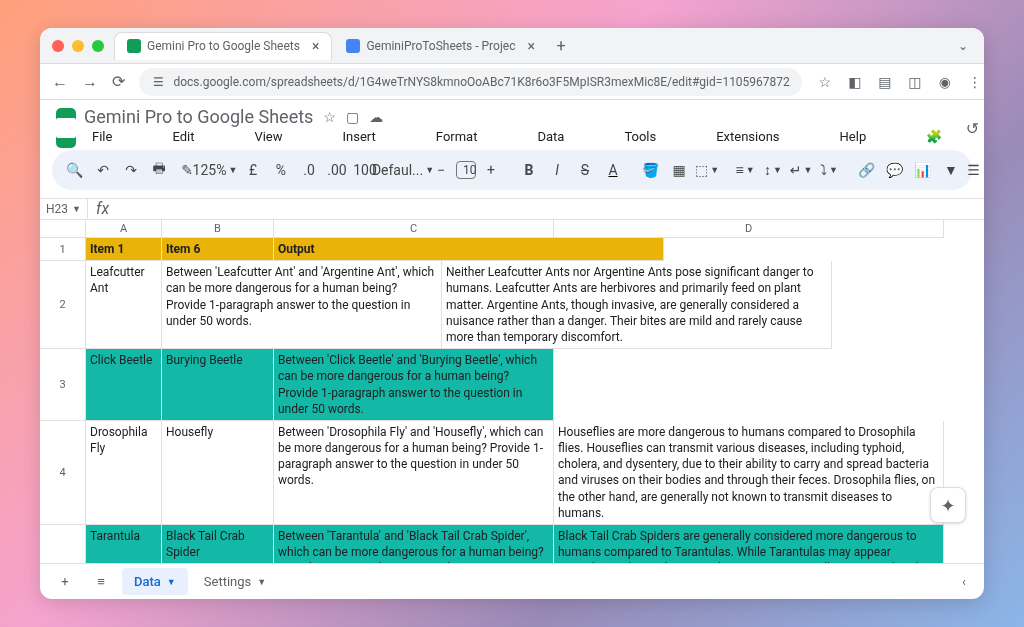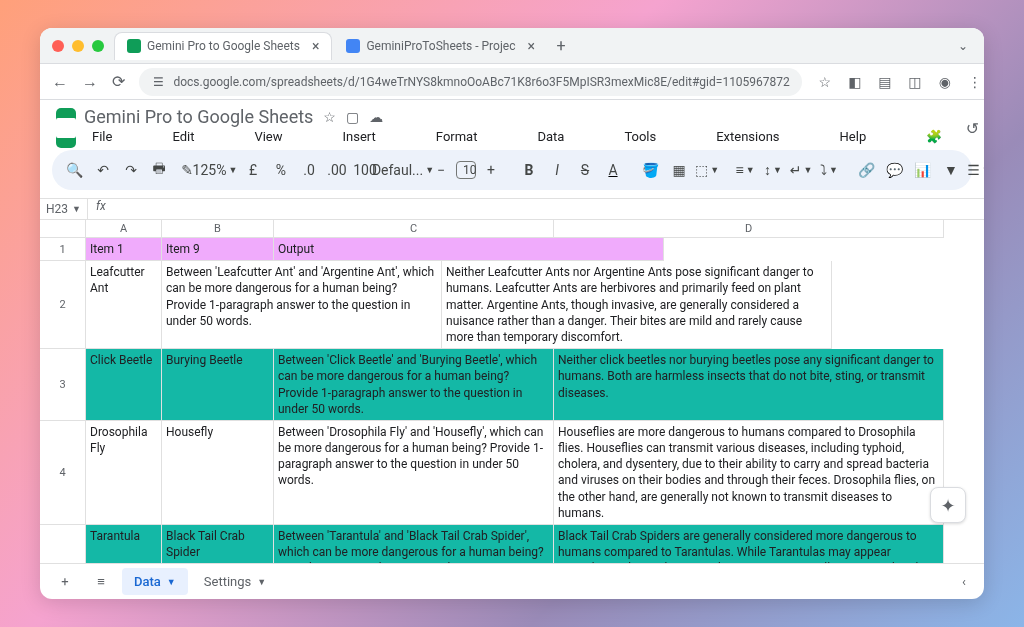--- a/index.html
+++ b/index.html
@@ -39,29 +39,29 @@
 .menu-item { padding:2px 8px; border-radius:4px; }
 .puzzle-ico { color:#f4b400; }
 .toolbar { height:40px; margin:0 12px 8px; background:#edf2fa; border-radius:20px; display:flex; align-items:center; padding:0 10px; gap:2px; font-size:13px; color:#444746; }
 .tb-btn { min-width:26px; height:26px; display:flex; align-items:center; justify-content:center; border-radius:4px; font-size:14px; padding:0 3px; }
 .tb-sep { width:1px; height:20px; background:#c7c7c7; margin:0 4px; }
 .tb-field { border:1px solid #747775; border-radius:4px; padding:1px 6px; font-size:12px; min-width:20px; text-align:center; }
 .tb-down { font-size:9px; margin-left:2px; }
 .fx-row { height:22px; display:flex; border-top:1px solid #e0e0e0; border-bottom:1px solid #e0e0e0; }
 .fx-cell { width:48px; border-right:1px solid #e0e0e0; display:flex; align-items:center; padding:0 6px; font-size:12px; color:#5f6368; }
 .fx-cell .tb-down { margin-left:auto; }
-.fx-input { flex:1; padding:0 8px; font-size:12px; color:#5f6368; font-style:italic; }
+.fx-input { flex:1; padding:0 8px; font-size:16px; color:#5f6368; font-style:italic; }
 .grid-wrap { flex:1; display:flex; overflow:hidden; position:relative; }
 .grid { flex:1; overflow:auto; }
 .row { display:flex; }
 .rh { width:46px; min-width:46px; background:#fff; border-right:1px solid #e0e0e0; border-bottom:1px solid #e0e0e0; display:flex; align-items:center; justify-content:center; font-size:11px; color:#5f6368; }
 .ch { background:#fff; border-right:1px solid #e0e0e0; border-bottom:1px solid #e0e0e0; text-align:center; font-size:11px; color:#5f6368; padding:2px 0; }
 .cell { border-right:1px solid #e0e0e0; border-bottom:1px solid #e0e0e0; padding:3px 4px; font-size:12px; color:#202124; line-height:1.35; vertical-align:top; }
 .colA{width:76px;min-width:76px;} .colB{width:112px;min-width:112px;} .colC{width:280px;min-width:280px;} .colD{width:390px;min-width:390px;}
-.hdr-cell { background:#f0abfc; font-weight:400; }
+.hdr-cell { background:#eab308; font-weight:700; }
 .stripe { background:#14b8a6; }
 .row-colhdr .rh{height:18px;}
 .explore-btn { position:absolute; bottom:40px; right:18px; width:36px; height:36px; background:#fff; border:1px solid #dadce0; border-radius:8px; box-shadow:0 1px 3px rgba(0,0,0,0.15); display:flex; align-items:center; justify-content:center; font-size:18px; color:#5f6368; }
 .footer { height:36px; border-top:1px solid #e0e0e0; display:flex; align-items:center; padding:0 10px; gap:6px; font-size:13px; color:#5f6368; }
 .ft-btn { width:30px; height:30px; display:flex; align-items:center; justify-content:center; border-radius:4px; }
 .sheet-tab { padding:6px 12px; border-radius:4px; display:flex; align-items:center; gap:4px; }
 .sheet-tab.active { background:#e8f0fe; color:#1967d2; font-weight:500; }
 .scroll-left { margin-left:auto; width:20px; text-align:center; }
 </style>
 </head>
@@ -213,36 +213,35 @@
       <div class="row row-colhdr">
         <div class="rh"></div>
         <div class="ch colA">A</div>
         <div class="ch colB">B</div>
         <div class="ch colC">C</div>
         <div class="ch colD">D</div>
       </div>
       <div class="row">
         <div class="rh">1</div>
         <div class="cell hdr-cell colA">Item 1</div>
-        <div class="cell hdr-cell colB">Item 9</div>
+        <div class="cell hdr-cell colB">Item 6</div>
         <div class="cell hdr-cell colD">Output</div>
       </div>
       <div id="data-rows">
           <div class="row">
             <div class="rh">2</div>
             <div class="cell colA">Leafcutter Ant</div>
             <div class="cell colC">Between 'Leafcutter Ant' and 'Argentine Ant', which can be more dangerous for a human being? Provide 1-paragraph answer to the question in under 50 words.</div>
             <div class="cell colD">Neither Leafcutter Ants nor Argentine Ants pose significant danger to humans. Leafcutter Ants are herbivores and primarily feed on plant matter. Argentine Ants, though invasive, are generally considered a nuisance rather than a danger. Their bites are mild and rarely cause more than temporary discomfort.</div>
           </div>
           <div class="row">
             <div class="rh">3</div>
             <div class="cell colA stripe">Click Beetle</div>
             <div class="cell colB stripe">Burying Beetle</div>
             <div class="cell colC stripe">Between 'Click Beetle' and 'Burying Beetle', which can be more dangerous for a human being? Provide 1-paragraph answer to the question in under 50 words.</div>
-            <div class="cell colD stripe">Neither click beetles nor burying beetles pose any significant danger to humans. Both are harmless insects that do not bite, sting, or transmit diseases.</div>
           </div>
           <div class="row">
             <div class="rh">4</div>
             <div class="cell colA">Drosophila Fly</div>
             <div class="cell colB">Housefly</div>
             <div class="cell colC">Between 'Drosophila Fly' and 'Housefly', which can be more dangerous for a human being? Provide 1-paragraph answer to the question in under 50 words.</div>
             <div class="cell colD">Houseflies are more dangerous to humans compared to Drosophila flies. Houseflies can transmit various diseases, including typhoid, cholera, and dysentery, due to their ability to carry and spread bacteria and viruses on their bodies and through their feces. Drosophila flies, on the other hand, are generally not known to transmit diseases to humans.</div>
           </div>
           <div class="row">
             <div class="rh">5</div>

